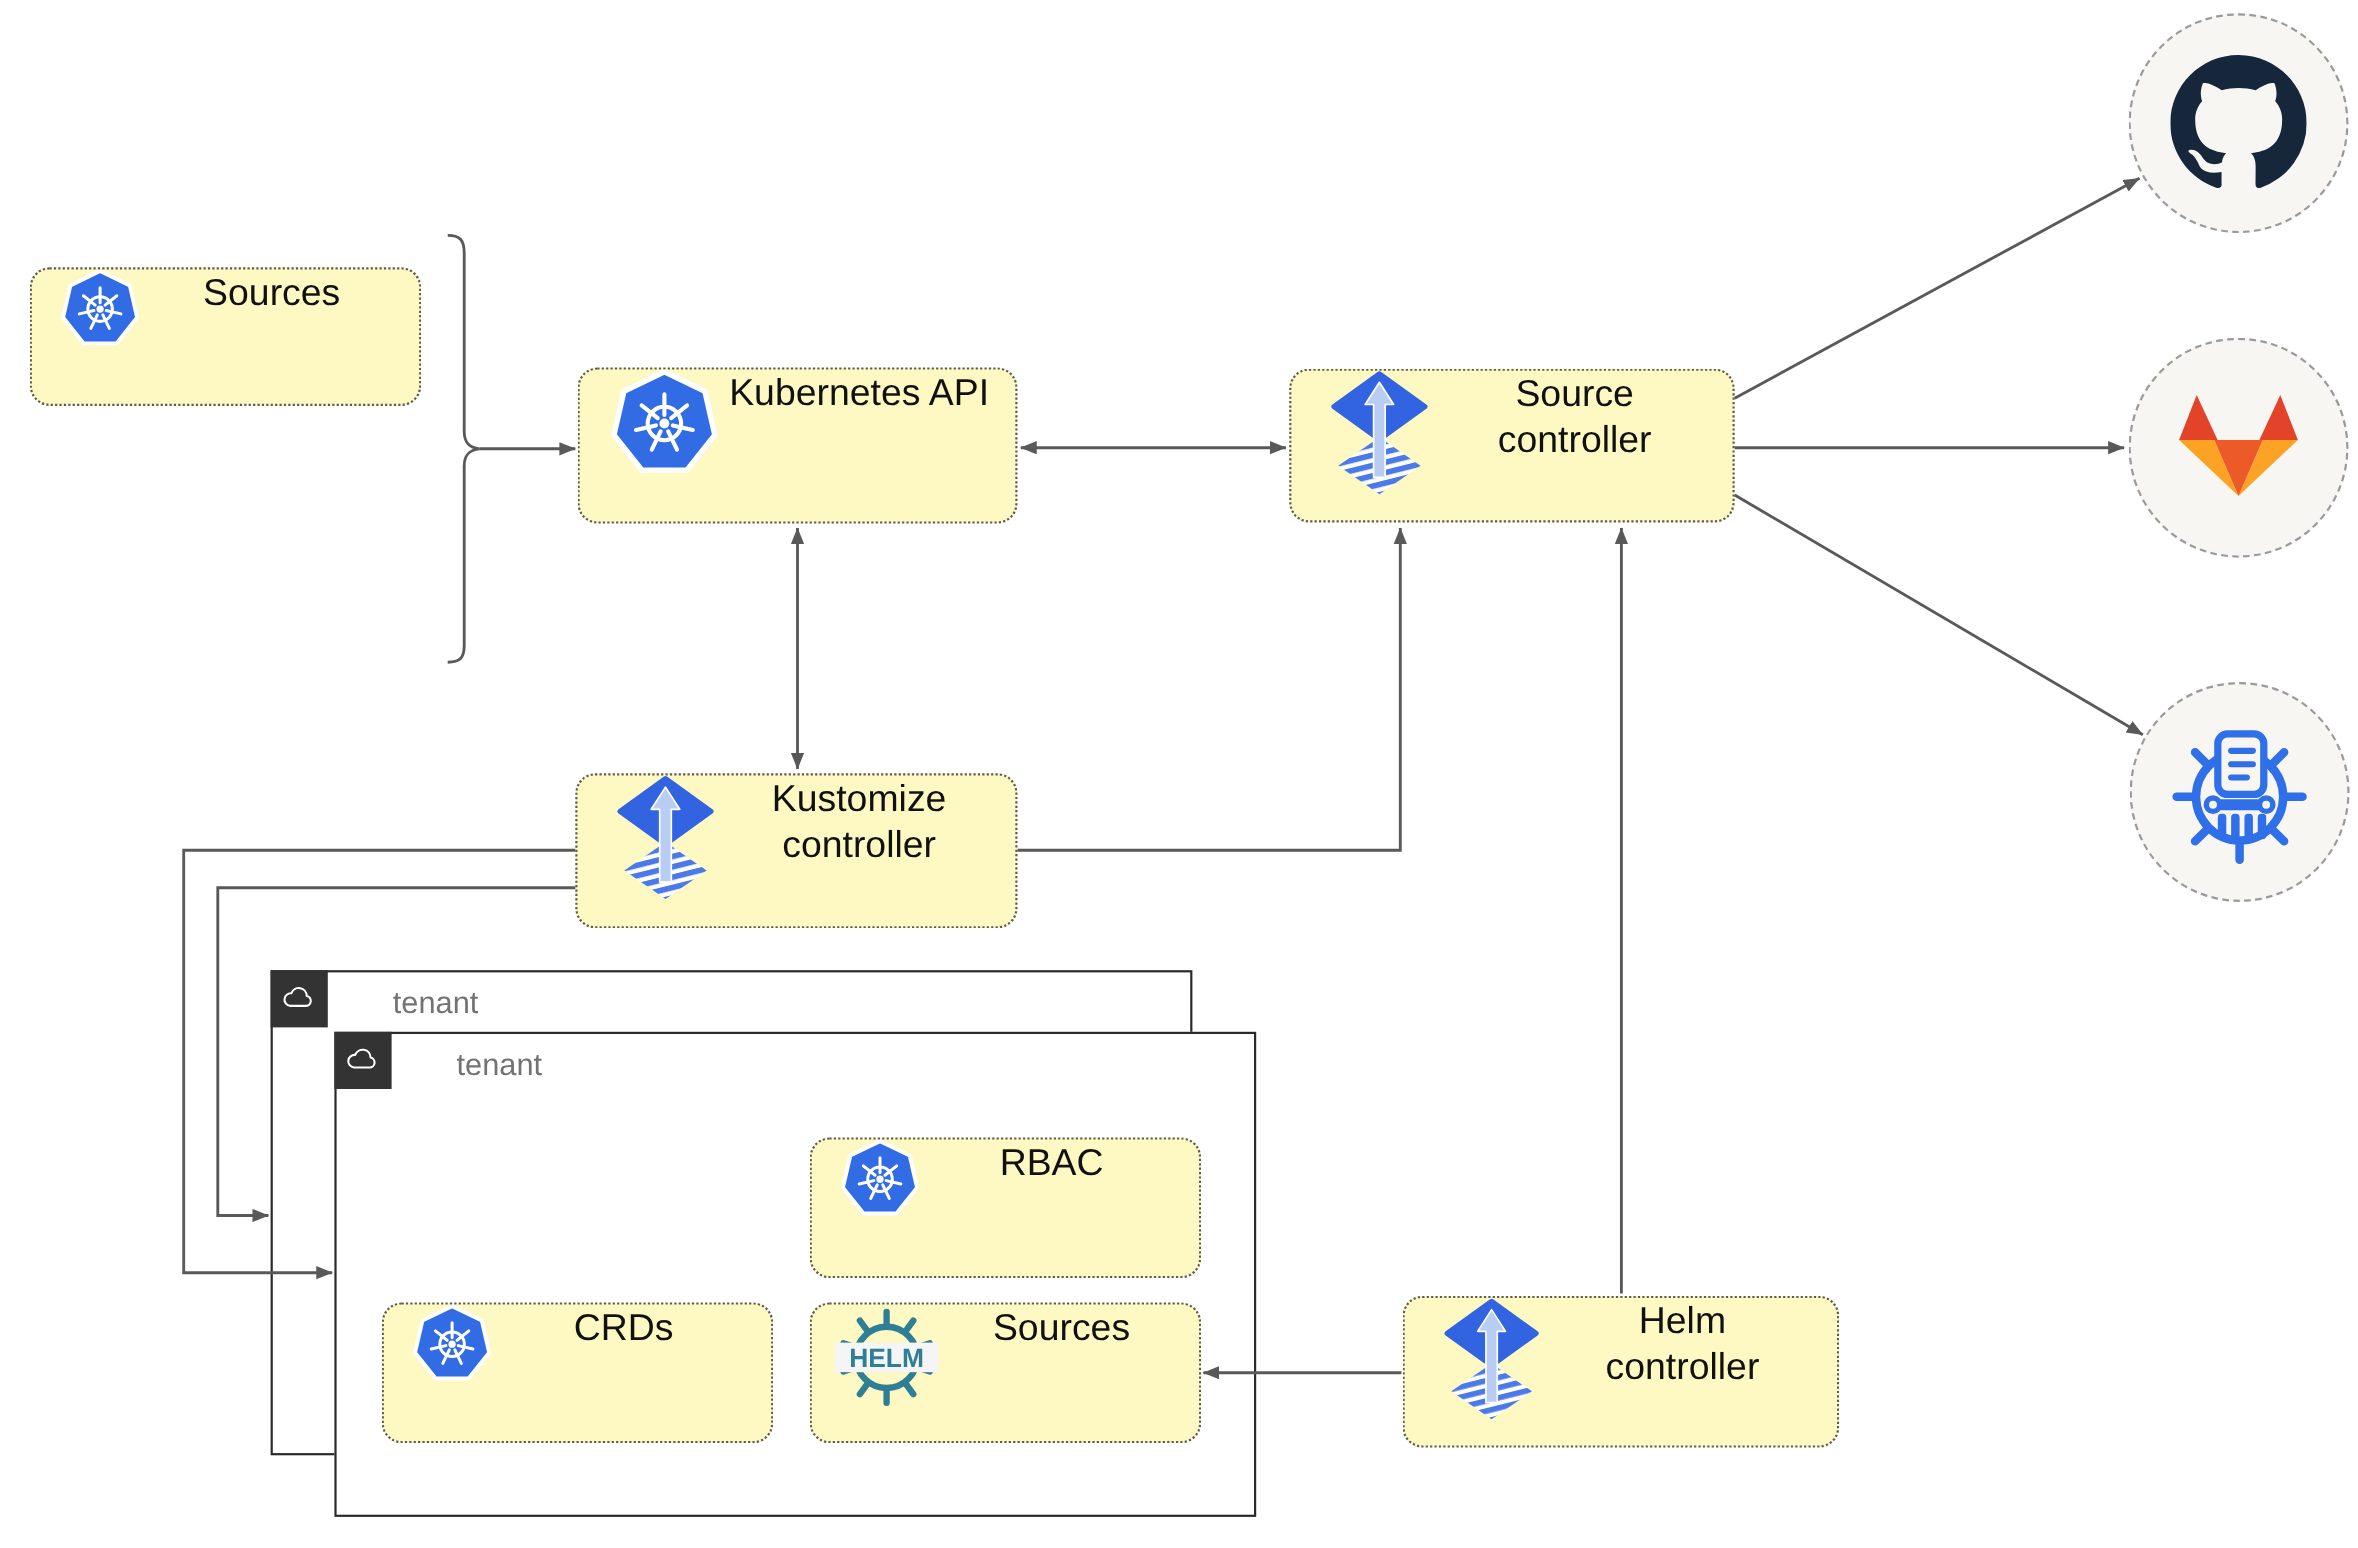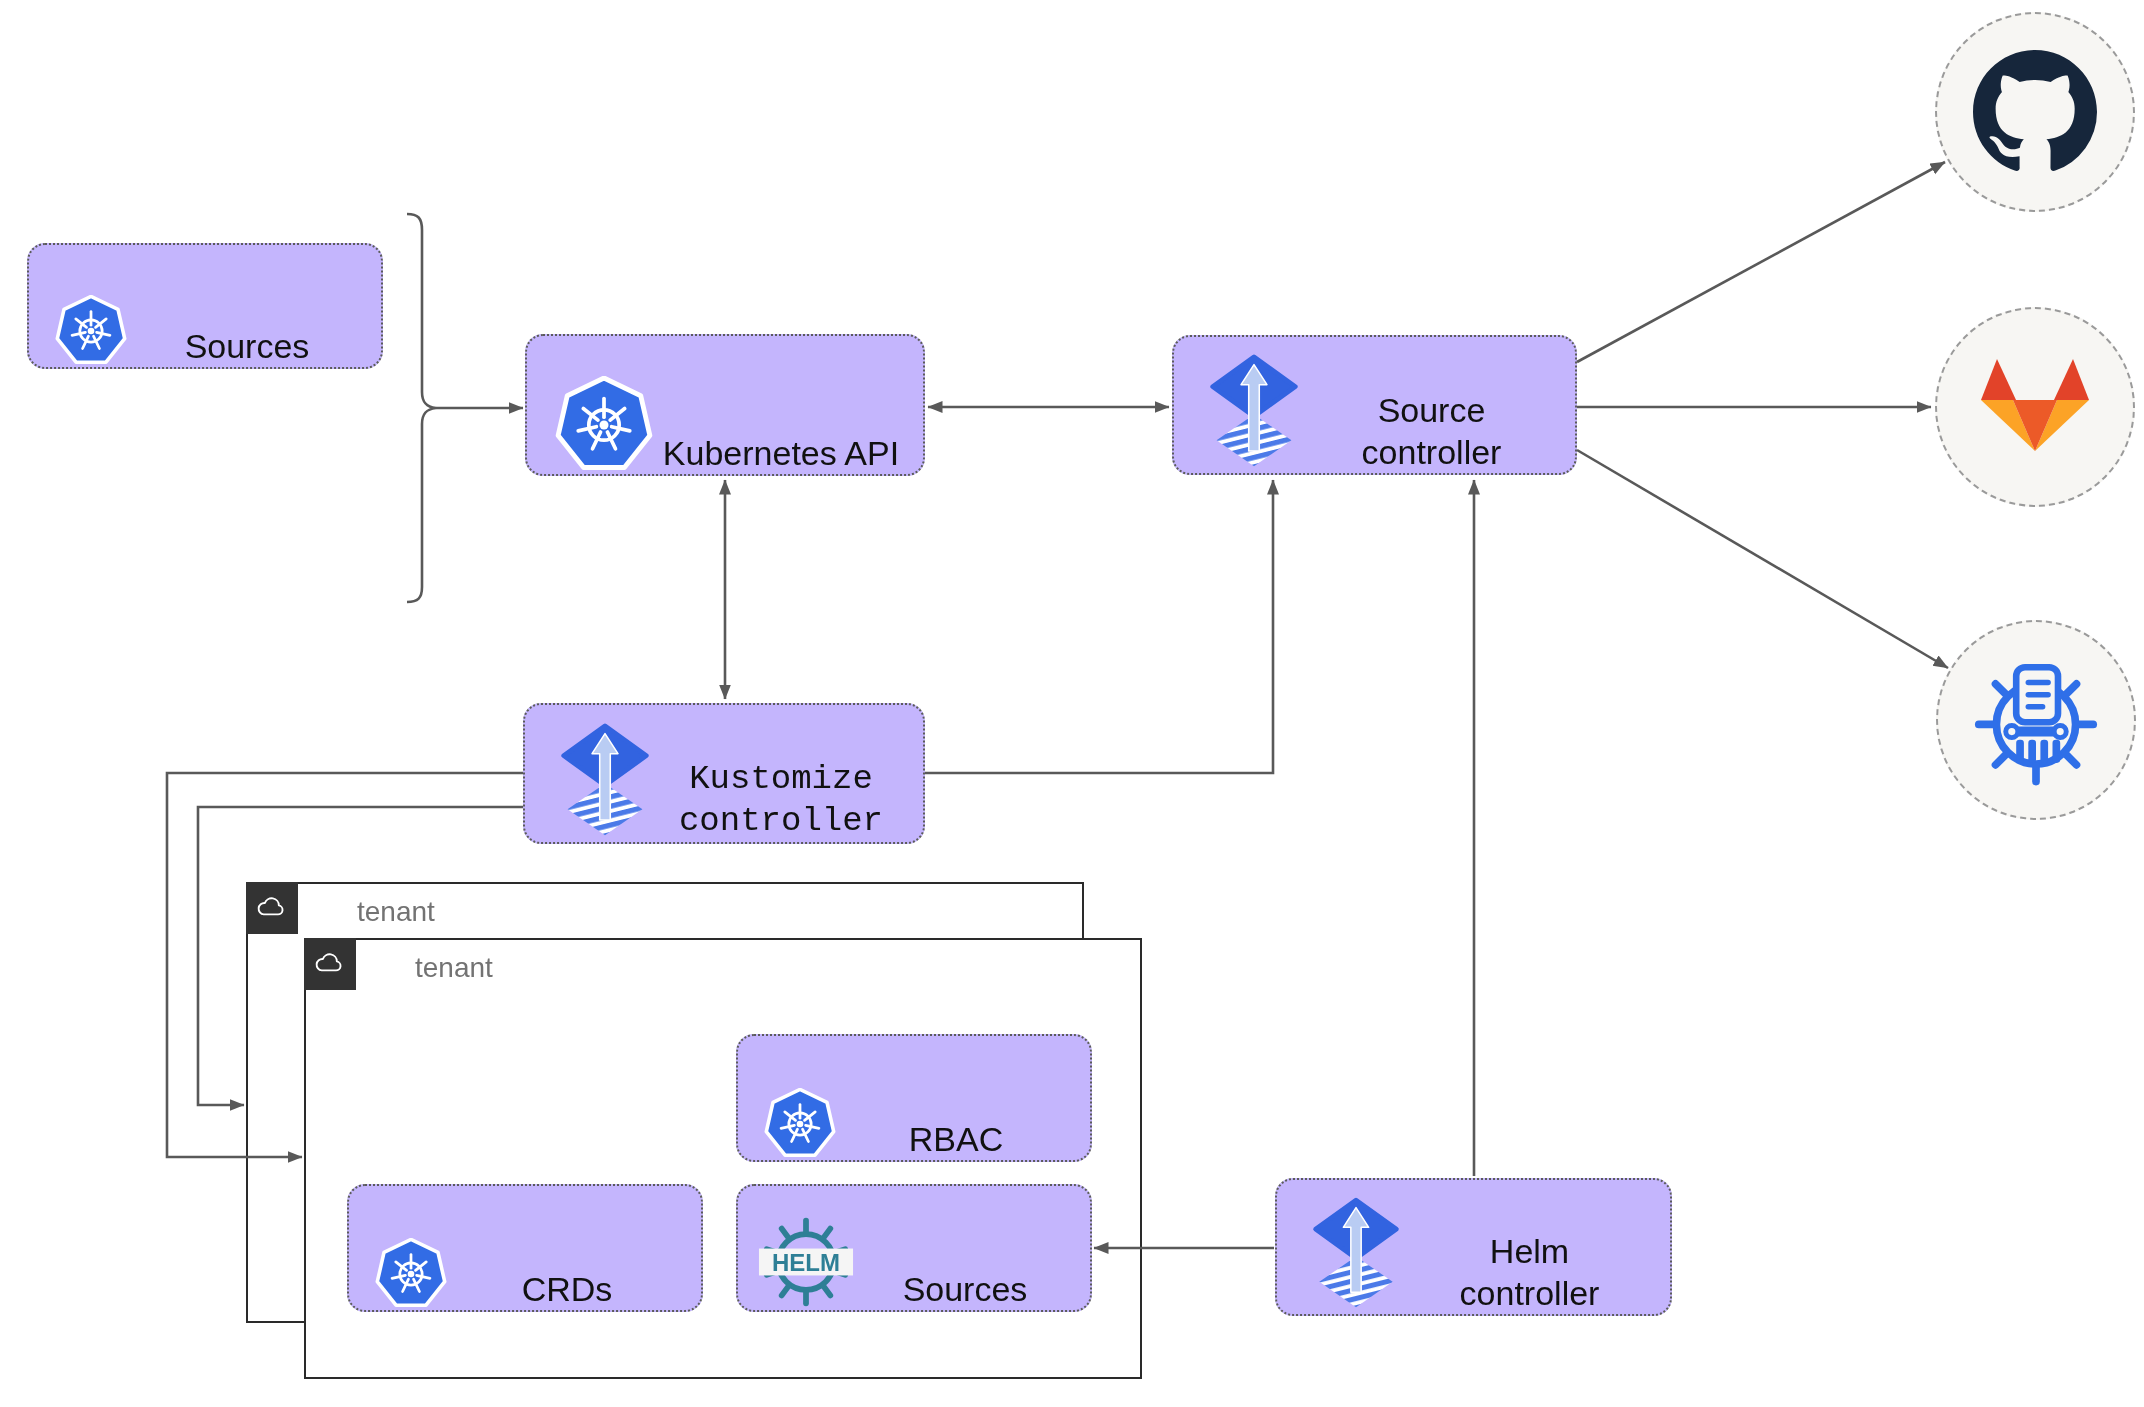--- a/index.html
+++ b/index.html
@@ -2,22 +2,22 @@
 <html><head>
 <meta charset="utf-8">
 <style>
   html,body{margin:0;padding:0;background:#ffffff;}
   #canvas{
     position:relative;width:2144px;height:1407px;background:#ffffff;overflow:hidden;
     font-family:"Liberation Sans",sans-serif;color:#1a1a1a;
   }
   
   .node{
-    position:absolute;background:#c4b5fd;border:2.4px dotted #5b5b5b;border-radius:18px;
-    display:flex;align-items:flex-end;box-sizing:border-box;z-index:12;
+    position:absolute;background:#fef9c3;border:2.4px dotted #5b5b5b;border-radius:18px;
+    display:flex;align-items:flex-start;box-sizing:border-box;z-index:12;
   }
   .node .icon-wrap{flex:0 0 auto;display:flex;align-items:center;justify-content:center;}
   .node .lbl{flex:1 1 auto;text-align:center;font-size:34px;line-height:42px;color:#111;padding-right:14px;}
   
   .remote{
     position:absolute;width:200px;height:200px;border-radius:50%;
     border:2.5px dashed #9a9a9a;background:#f7f6f3;box-sizing:border-box;
     display:flex;align-items:center;justify-content:center;z-index:12;
   }
   
@@ -96,21 +96,21 @@
       <svg width="96" height="119">
           <use href="#sym-flux"></use>
         </svg>
     </span>
     <span class="lbl">
       <span>Source</span><br>
       <span>controller</span>
     </span>
   </div>
 
-  <div class="node" style="left:523px;top:703px;width:402px;height:141px;font-family:Liberation Mono, monospace;">
+  <div class="node" style="left:523px;top:703px;width:402px;height:141px;">
     <span class="icon-wrap" style="margin-left:32px;">
       <svg width="96" height="119">
           <use href="#sym-flux"></use>
         </svg>
     </span>
     <span class="lbl">
       <span>Kustomize</span><br>
       <span>controller</span>
     </span>
   </div>

